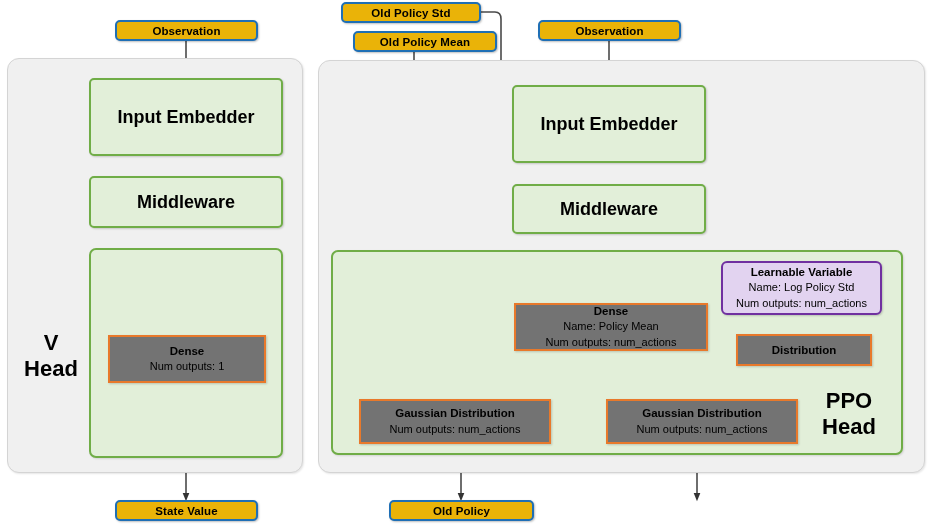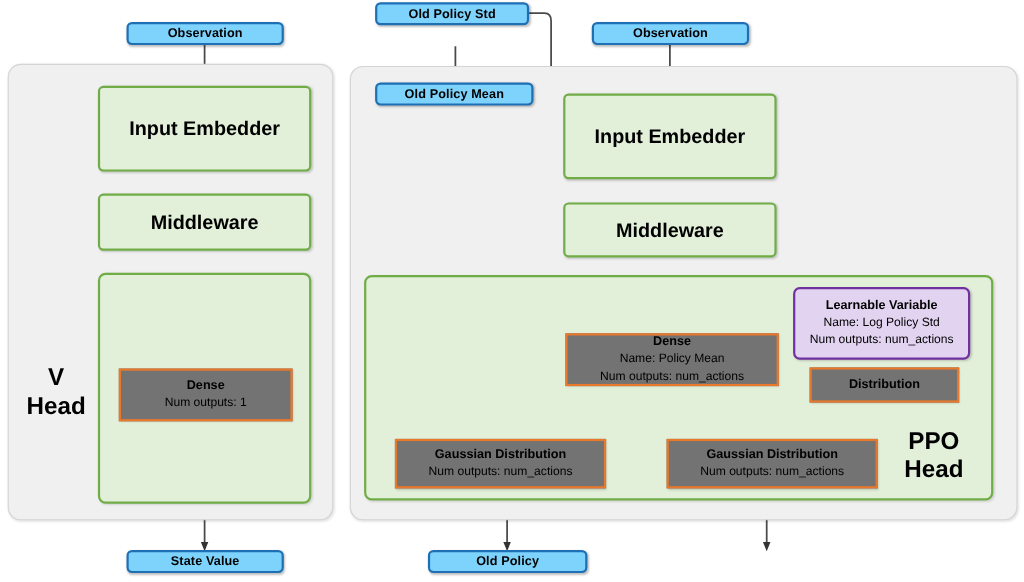--- a/index.html
+++ b/index.html
@@ -14,21 +14,21 @@
   .head-box{position:absolute;box-sizing:border-box;background:#f0f0f0;
             border:1.5px solid #d4d4d4;border-radius:12px;
             box-shadow:1px 1px 2px rgba(0,0,0,.10);}
 
   
   .green-group{position:absolute;box-sizing:border-box;background:#e2efd9;
                border:2px solid #70ad47;border-radius:7px;
                box-shadow:1px 1px 2px rgba(0,0,0,.12);}
 
   
-  .io-box{background:#7dd3fc;border:2.5px solid #1f6fb5;border-radius:5px;
+  .io-box{background:#eab308;border:2.5px solid #1f6fb5;border-radius:5px;
           box-shadow:1px 1px 2px rgba(0,0,0,.25);
           font-size:11.5px;font-weight:bold;color:#000;letter-spacing:.1px;}
 
   
   .mod-box{background:#e2efd9;border:2.5px solid #70ad47;border-radius:5px;
            box-shadow:1px 1px 2px rgba(0,0,0,.18);
            font-size:18px;font-weight:bold;color:#000;}
 
   
   .op-box{background:#737373;border:2.5px solid #e8792b;border-radius:0;
@@ -107,21 +107,21 @@
   </div>
 
   <div class="node io-box" style="left:115px;top:20px;width:143px;height:21px;">
     <span>Observation</span>
   </div>
 
   <div class="node io-box" style="left:341px;top:2px;width:140px;height:21px;">
     <span>Old Policy Std</span>
   </div>
 
-  <div class="node io-box" style="left:341px;top:31px;width:144px;height:21px;margin-top:44px;">
+  <div class="node io-box" style="left:353px;top:31px;width:144px;height:21px;">
     <span>Old Policy Mean</span>
   </div>
 
   <div class="node io-box" style="left:538px;top:20px;width:143px;height:21px;">
     <span>Observation</span>
   </div>
 
   <div class="node mod-box" style="left:89px;top:78px;width:194px;height:78px;">
     <span>Input Embedder</span>
   </div>
@@ -142,21 +142,21 @@
   <div class="node mod-box" style="left:512px;top:184px;width:194px;height:50px;">
     <span>Middleware</span>
   </div>
 
   <div class="node op-box" style="left:514px;top:303px;width:194px;height:48px;">
     <span class="ttl">Dense</span>
     <span>Name: Policy Mean</span>
     <span>Num outputs: num_actions</span>
   </div>
 
-  <div class="node var-box" style="left:721px;top:261px;width:161px;height:66px;">
+  <div class="node var-box" style="left:721px;top:261px;width:161px;height:54px;">
     <span class="ttl">Learnable Variable</span>
     <span>Name: Log Policy Std</span>
     <span>Num outputs: num_actions</span>
   </div>
 
   <div class="node op-box" style="left:736px;top:334px;width:136px;height:32px;">
     <span class="ttl">Distribution</span>
   </div>
 
   <div class="node op-box" style="left:359px;top:399px;width:192px;height:45px;">

